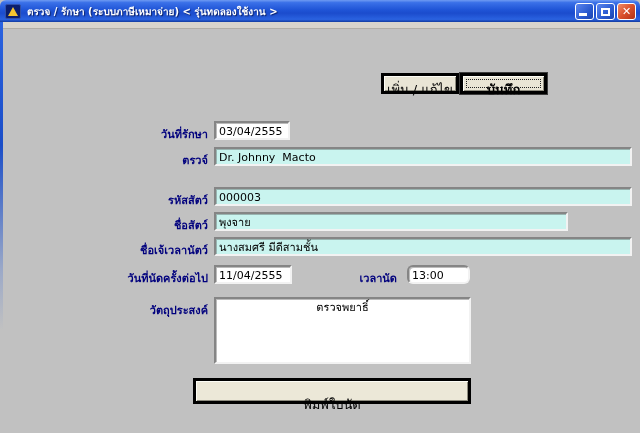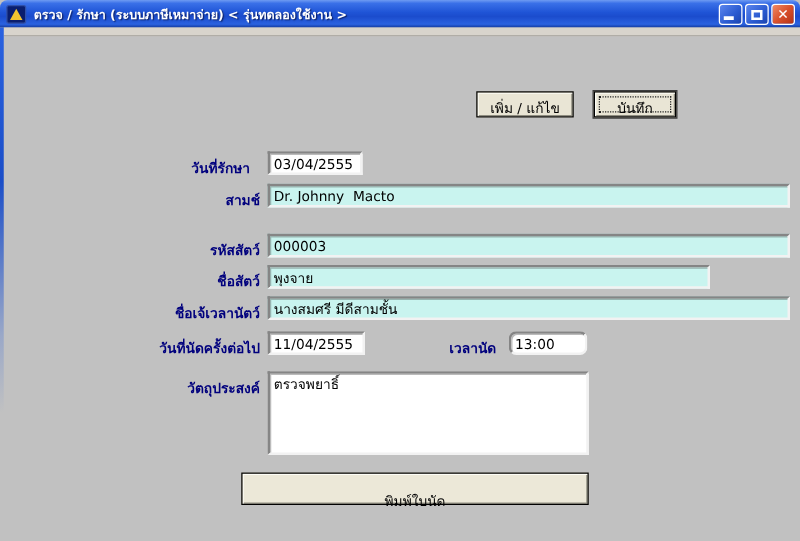--- a/index.html
+++ b/index.html
@@ -54,24 +54,24 @@
   .g-max { position:absolute; left:4px; top:4px; width:9px; height:8px; border:2px solid #fff; }
   .g-x {
     position:absolute; left:0; top:1px; width:100%; text-align:center;
     color:#fff; font-size:11px; font-weight:bold; line-height:14px;
   }
 
   
   .btn {
     position:absolute; height:21px;
     background:#e9e5d5;
-    border:1px solid #000000;
+    border:3px solid #000000;
     box-shadow:inset 1px 1px 0 #fdfdf6, inset -1px -1px 0 #8f8d80;
     font-family:"DejaVu Sans","Liberation Sans",sans-serif;
-    font-size:11px; color:#000; text-align:center; cursor:pointer;
+    font-size:13px; color:#000; text-align:center; cursor:pointer;
     padding-top:3px;
   }
   .btn-default {
     box-shadow:0 0 0 1px #3c3c3c, inset 1px 1px 0 #fdfdf6, inset -1px -1px 0 #8f8d80;
   }
   .focus-rect { position:absolute; left:3px; top:3px; right:3px; bottom:3px; border:1px dotted #222; pointer-events:none; }
 
   
   .lbl {
     position:absolute; color:#00007d; font-size:11px; font-weight:bold;
@@ -80,21 +80,21 @@
   .inp {
     position:absolute; height:19px;
     background:#fff; color:#000;
     border:2px solid; border-color:#858585 #f2f2f2 #f2f2f2 #858585;
     box-shadow:inset 1px 1px 0 rgba(60,60,60,.35);
     font-family:"DejaVu Sans","Liberation Sans",sans-serif;
     font-size:11px; padding:1px 3px 0 3px;
     outline:none;
   }
   .cyan { background:#c9f4ef; }
-  textarea.inp { resize:none; line-height:13px; padding-top:2px; }
+  textarea.inp { resize:none; line-height:13px; padding-top:2px;text-align:center; }
 </style>
 </head>
 <body>
 
 <div class="window">
 
   <div class="titlebar">
     <div class="app-icon">
       <div class="tri"></div>
     </div>
@@ -109,29 +109,29 @@
       <div class="wbtn wbtn-red">
         <div class="g-x">✕</div>
       </div>
     </div>
   </div>
 
   <div class="top-strip"></div>
   <div class="win-border-left"></div>
 
   <button class="btn" style="left:381px; top:73px; width:78px;">เพิ่ม / แก้ไข</button>
-  <button class="btn btn-default" style="left:475px; top:73px; width:66px;">
+  <button class="btn btn-default" style="left:460px; top:73px; width:87px;font-weight:bold;">
     <span>บันทึก</span>
     <span class="focus-rect"></span>
   </button>
 
-  <div class="lbl" style="left:52px; top:125px; width:148px;">วันที่รักษา</div>
+  <div class="lbl" style="left:60px; top:125px; width:148px;">วันที่รักษา</div>
   <input class="inp" style="left: 214px; top: 121px; width: 76px;" value="03/04/2555">
 
-  <div class="lbl" style="left:60px; top:151px; width:148px;">สามช์</div>
+  <div class="lbl" style="left:60px; top:151px; width:148px;">ตรวจ์</div>
   <input class="inp cyan" style="left: 214px; top: 147px; width: 418px;" value="Dr. Johnny  Macto">
 
   <div class="lbl" style="left:60px; top:191px; width:148px;">รหัสสัตว์</div>
   <input class="inp cyan" style="left: 214px; top: 187px; width: 418px;" value="000003">
 
   <div class="lbl" style="left:60px; top:216px; width:148px;">ชื่อสัตว์</div>
   <input class="inp cyan" style="left: 214px; top: 212px; width: 354px;" value="พุงจาย">
 
   <div class="lbl" style="left:60px; top:241px; width:148px;">ชื่อเจ้เวลานัตว์</div>
   <input class="inp cyan" style="left: 214px; top: 237px; width: 418px;" value="นางสมศรี มีดีสามชั้น">

